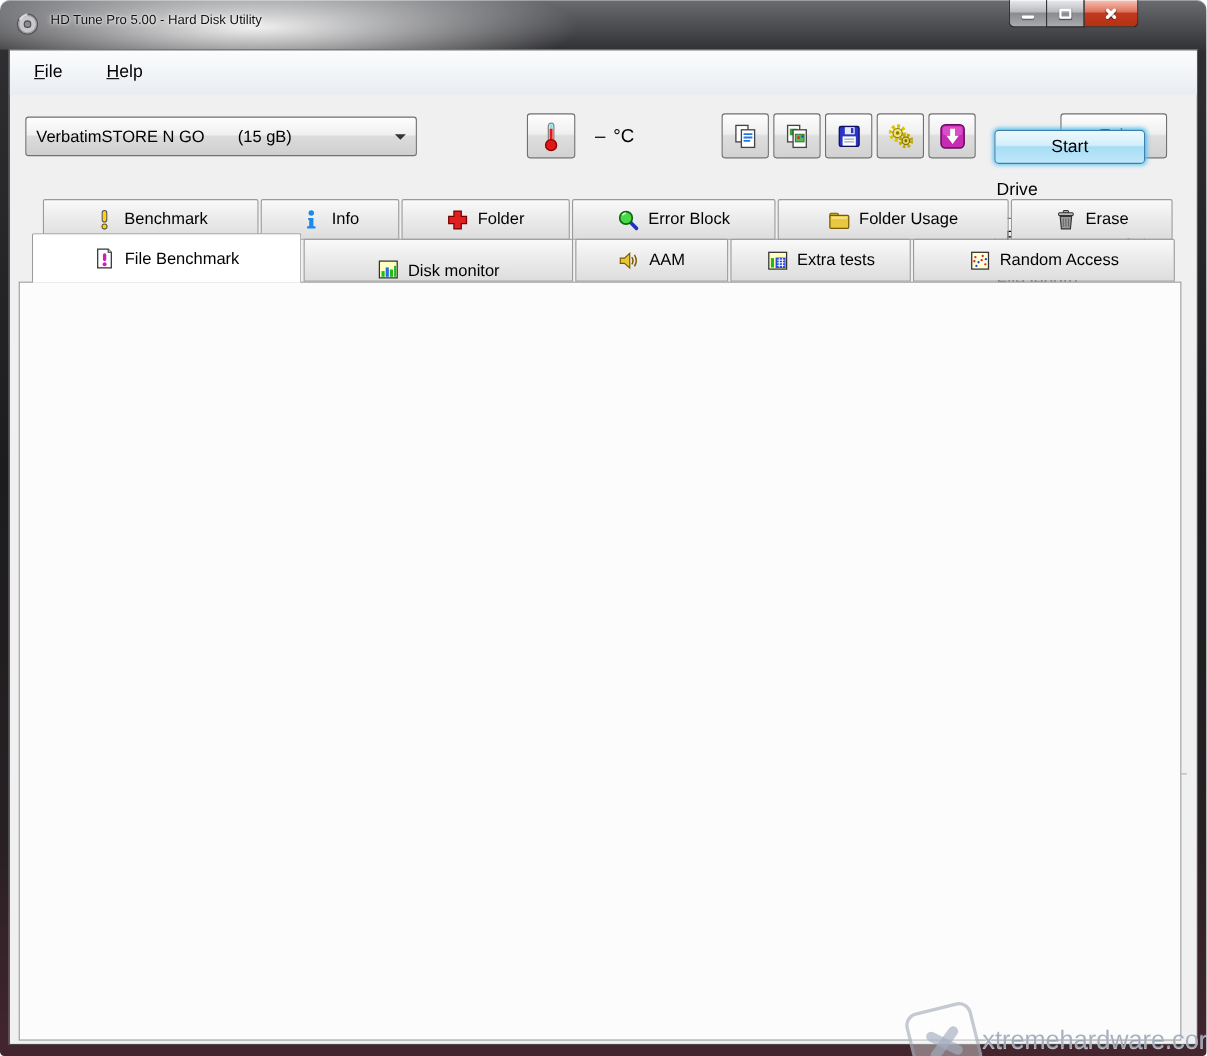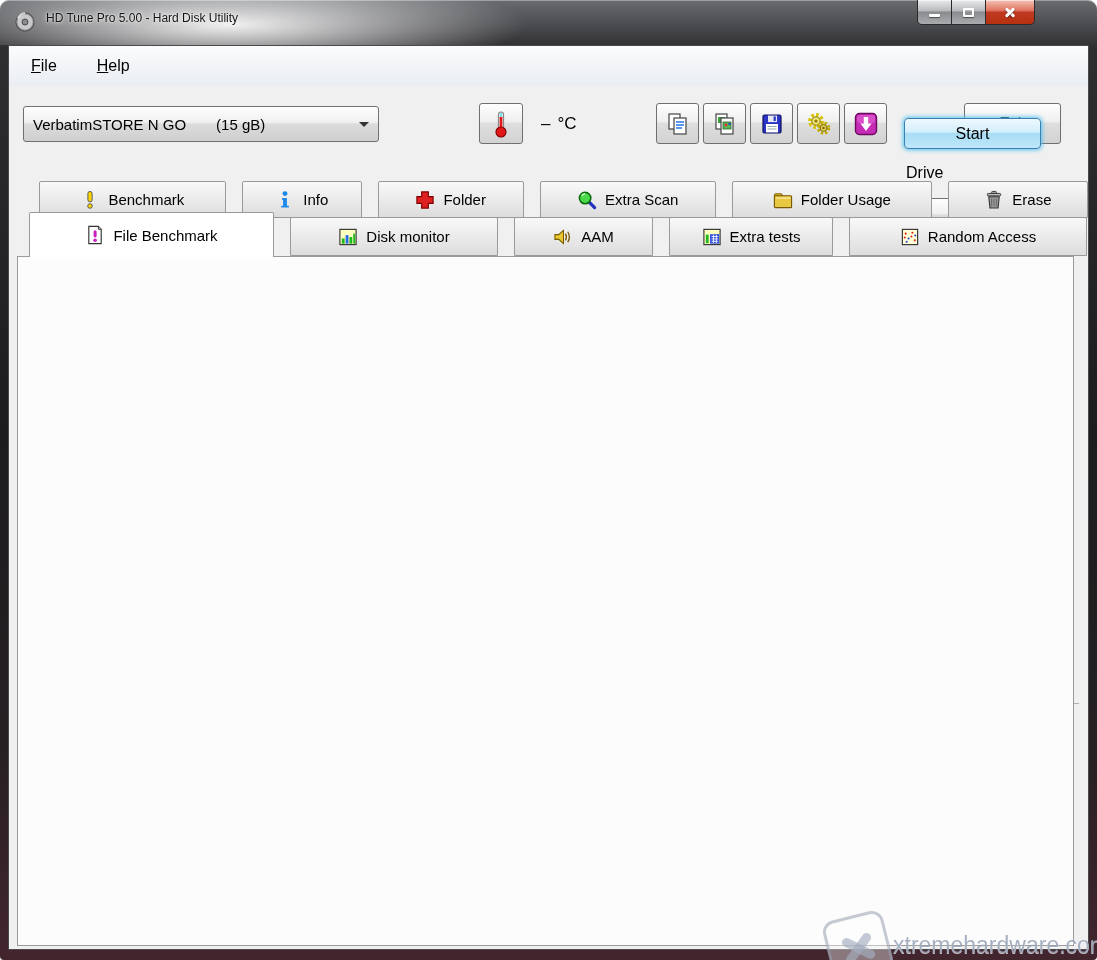--- a/index.html
+++ b/index.html
@@ -45,30 +45,30 @@
     border-left:5px solid transparent;border-right:5px solid transparent;border-top:5px solid #333;}
   .drive-combo{position:absolute;left:14px;top:60px;width:356px;height:36px;}
   .drive-combo .sz{margin-left:30px;}
   .toolbtn{position:absolute;top:57px;height:41px;border:1px solid #707070;border-radius:3px;
     background:linear-gradient(#fefefe,#efefef 45%,#dedede 50%,#d2d2d2);display:flex;align-items:center;justify-content:center;}
   .temp-text{position:absolute;left:532px;top:68px;font-size:17px;color:#000;display:flex;gap:7px;}
   .exit-btn{position:absolute;left:955px;top:57px;width:97px;height:41px;font-size:16px;color:#000;}
 
   
   .tabs{position:absolute;left:0;top:135px;right:0;z-index:5;}
-  .tabrow{display:flex;gap:16px;}
+  .tabrow{display:flex;gap:2px;}
   .row1{margin-left:30px;height:37px;}
   .row2{margin-left:20px;height:39px;margin-top:-1px;}
   .tab{display:flex;align-items:center;justify-content:center;gap:8px;font-size:15px;color:#000;
     border:1px solid #9a9a9a;border-radius:2px 2px 0 0;
     background:linear-gradient(#f9f9f9,#ececec 45%,#dddddd);}
   .tab .ticon{display:flex;width:20px;height:20px;}
   .tab.active{background:#fff;height:45px;margin-top:-5px;border-bottom:none;z-index:7;position:relative;}
   .r1-0{width:196px;} .r1-1{width:126px;} .r1-2{width:153px;} .r1-3{width:185px;} .r1-4{width:210px;} .r1-5{width:147px;}
-  .r2-0{width:245px;} .r2-1{width:208px;} .r2-2{width:139px;} .r2-3{width:238px;} .r2-4{width:164px;}
+  .r2-0{width:245px;} .r2-1{width:245px;align-items:flex-end;} .r2-2{width:139px;} .r2-3{width:238px;} .r2-4{width:164px;}
 
   
   .panel{position:absolute;left:8px;right:14px;top:210px;bottom:3px;background:#fcfcfc;border:1px solid #9a9a9a;z-index:1;}
 
   .checkrow{position:absolute;display:flex;align-items:center;gap:8px;font-size:16px;color:#000;}
   .cb{width:16px;height:16px;background:linear-gradient(#fff,#eee);border:1px solid #8a8a8a;border-radius:2px;
     display:flex;align-items:center;justify-content:center;}
 
   .chart-mount{position:absolute;}
   .legend{position:absolute;display:flex;gap:14px;align-items:center;font-size:15px;color:#000;}
@@ -242,21 +242,21 @@
             <span>Folder</span>
           </div>
           <div class="tab r1-3">
             <span class="ticon">
                 <svg viewBox="0 0 21 21" width="20" height="20">
                   <line x1="12.5" y1="12.5" x2="18.5" y2="18.5" stroke="#2233bb" stroke-width="3.4" stroke-linecap="round"></line>
                   <circle cx="8.5" cy="8.5" r="6" fill="#49d849" stroke="#0a6a0a" stroke-width="1.6"></circle>
                   <path d="M5 6 A4.5 4.5 0 0 1 8.5 4" stroke="#c8ffc8" stroke-width="1.6" fill="none"></path>
                 </svg>
               </span>
-            <span>Extra Scan</span>
+            <span>Error Block</span>
           </div>
           <div class="tab r1-4">
             <span class="ticon">
                 <svg viewBox="0 0 21 21" width="20" height="20">
                   <rect x="1.5" y="4" width="8" height="5" rx="1" fill="#d8b830" stroke="#7a5a00" stroke-width="1"></rect>
                   <rect x="1.5" y="6" width="18" height="12.5" rx="1" fill="#e8c840" stroke="#7a5a00" stroke-width="1.2"></rect>
                   <rect x="3" y="7.5" width="15" height="2" fill="#f5e08a"></rect>
                 </svg>
               </span>
             <span>Folder Usage</span>

